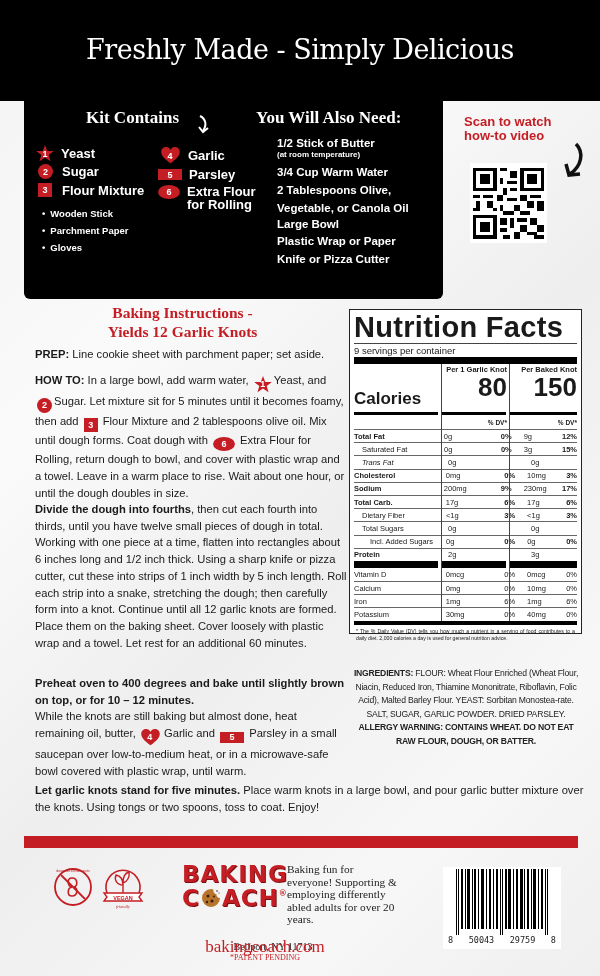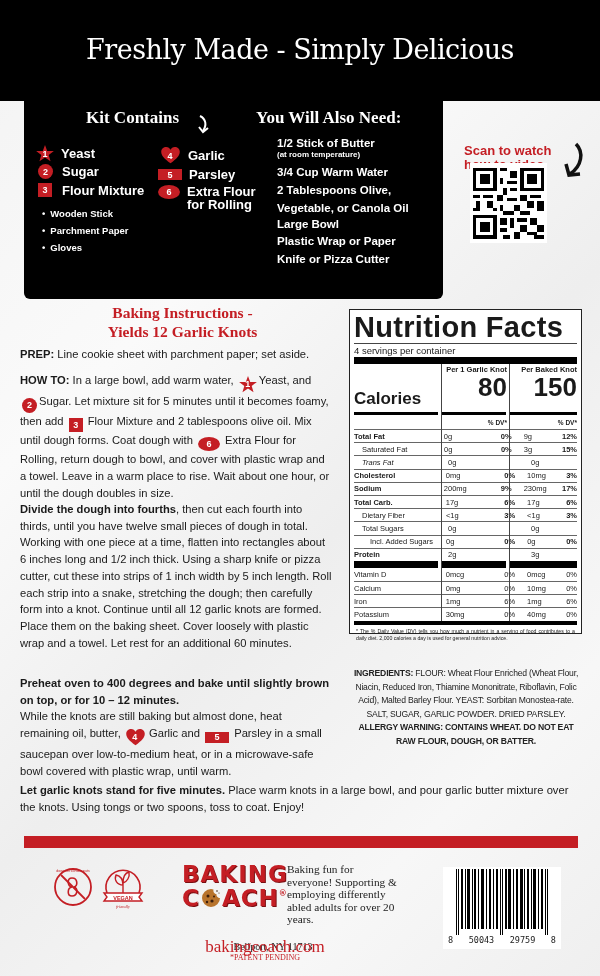--- a/index.html
+++ b/index.html
@@ -52,31 +52,31 @@
   .badge.star span, .badge.heart span { position: relative; z-index: 1; }
   .extras { position: absolute; left: 18px; top: 108px; color: #fff; font-size: 9.5px; font-weight: bold; }
   .extras li { list-style: none; margin-bottom: 6px; }
   .extras li::before { content: "•"; margin-right: 5px; }
   .need-list { position: absolute; left: 253px; top: 34px; color: #fff; font-weight: bold; font-size: 11.5px; }
   .need-list .row { height: 18px; line-height: 18px; white-space: nowrap; }
   .need-list .row.small { font-size: 8px; height: 14px; line-height: 12px; margin-top: -3px; }
   .need-list .row.tight { height: 15px; line-height: 15px; }
 
   .scan-text {
-    position: absolute; left: 464px; top: 144px; color: #c41e24; font-weight: bold; font-size: 13px; line-height: 14px;
+    position: absolute; left: 464px; top: 115px; color: #c41e24; font-weight: bold; font-size: 13px; line-height: 14px;
   }
   .scan-arrow { position: absolute; left: 562px; top: 142px; width: 24px; height: 40px; }
   .qr { position: absolute; left: 470px; top: 163px; width: 77px; height: 80px; background: #fff; padding: 3px; }
 
   .instr-title {
     position: absolute; left: 90px; top: 303px; width: 185px; text-align: center;
     font-family: "Liberation Serif", serif; font-weight: bold; color: #c41e24; font-size: 15.5px; line-height: 19px;
   }
   .instr {
-    position: absolute; left: 20px; width: 312px; font-size: 11.2px; line-height: 16.7px; color: #1a1a1a;
+    position: absolute; left: 35px; width: 312px; font-size: 11.2px; line-height: 16.7px; color: #1a1a1a;
   }
   .instr b { font-weight: bold; }
   .inl { display: inline-flex; vertical-align: -3px; margin: 0 2px; }
 
   .nutrition {
     position: absolute; left: 349px; top: 309px; width: 233px; height: 325px;
     border: 1.5px solid #222; background: #fff; padding: 2px 4px;
   }
   .nf-title { font-family: "Liberation Sans", sans-serif; font-weight: 900; font-size: 29px; letter-spacing: 0.3px; line-height: 31px; }
   .nf-hr { border-top: 1px solid #444; }
@@ -290,21 +290,21 @@
         <path d="M12 21 C4 15, 0 11, 0 6 C0 2.5, 3 0, 6.5 0 C9 0, 11 1.5, 12 3.5 C13 1.5, 15 0, 17.5 0 C21 0, 24 2.5, 24 6 C24 11, 20 15, 12 21 Z" fill="#c41e24"></path>
       </svg>
       <span>4</span>
     </span> <span>Garlic and </span><span class="inl badge rect">5</span> <span>Parsley in a small saucepan over low-to-medium heat, or in a microwave-safe bowl covered with plastic wrap, until warm.</span></p>
 
 <p class="instr" style="top:782px; width:560px;"><b>Let garlic knots stand for five minutes.</b><span> Place warm knots in a large bowl, and pour garlic butter mixture over the knots. Using tongs or two spoons, toss to coat. Enjoy!</span></p>
 
 <div class="nutrition">
   <div class="nf-title">Nutrition Facts</div>
   <div class="nf-hr"></div>
-  <div class="nf-servings">4 servings per container</div>
+  <div class="nf-servings">9 servings per container</div>
   <div class="nf-bar"></div>
 
   <div class="nf-grid">
     <div class="nf-vline" style="left:87px;"></div>
     <div class="nf-vline" style="left:155px;"></div>
 
     <div class="nf-cal">
       <div class="c0">Calories</div>
       <div class="c1">
         <div class="hdr">Per 1 Garlic Knot</div>

